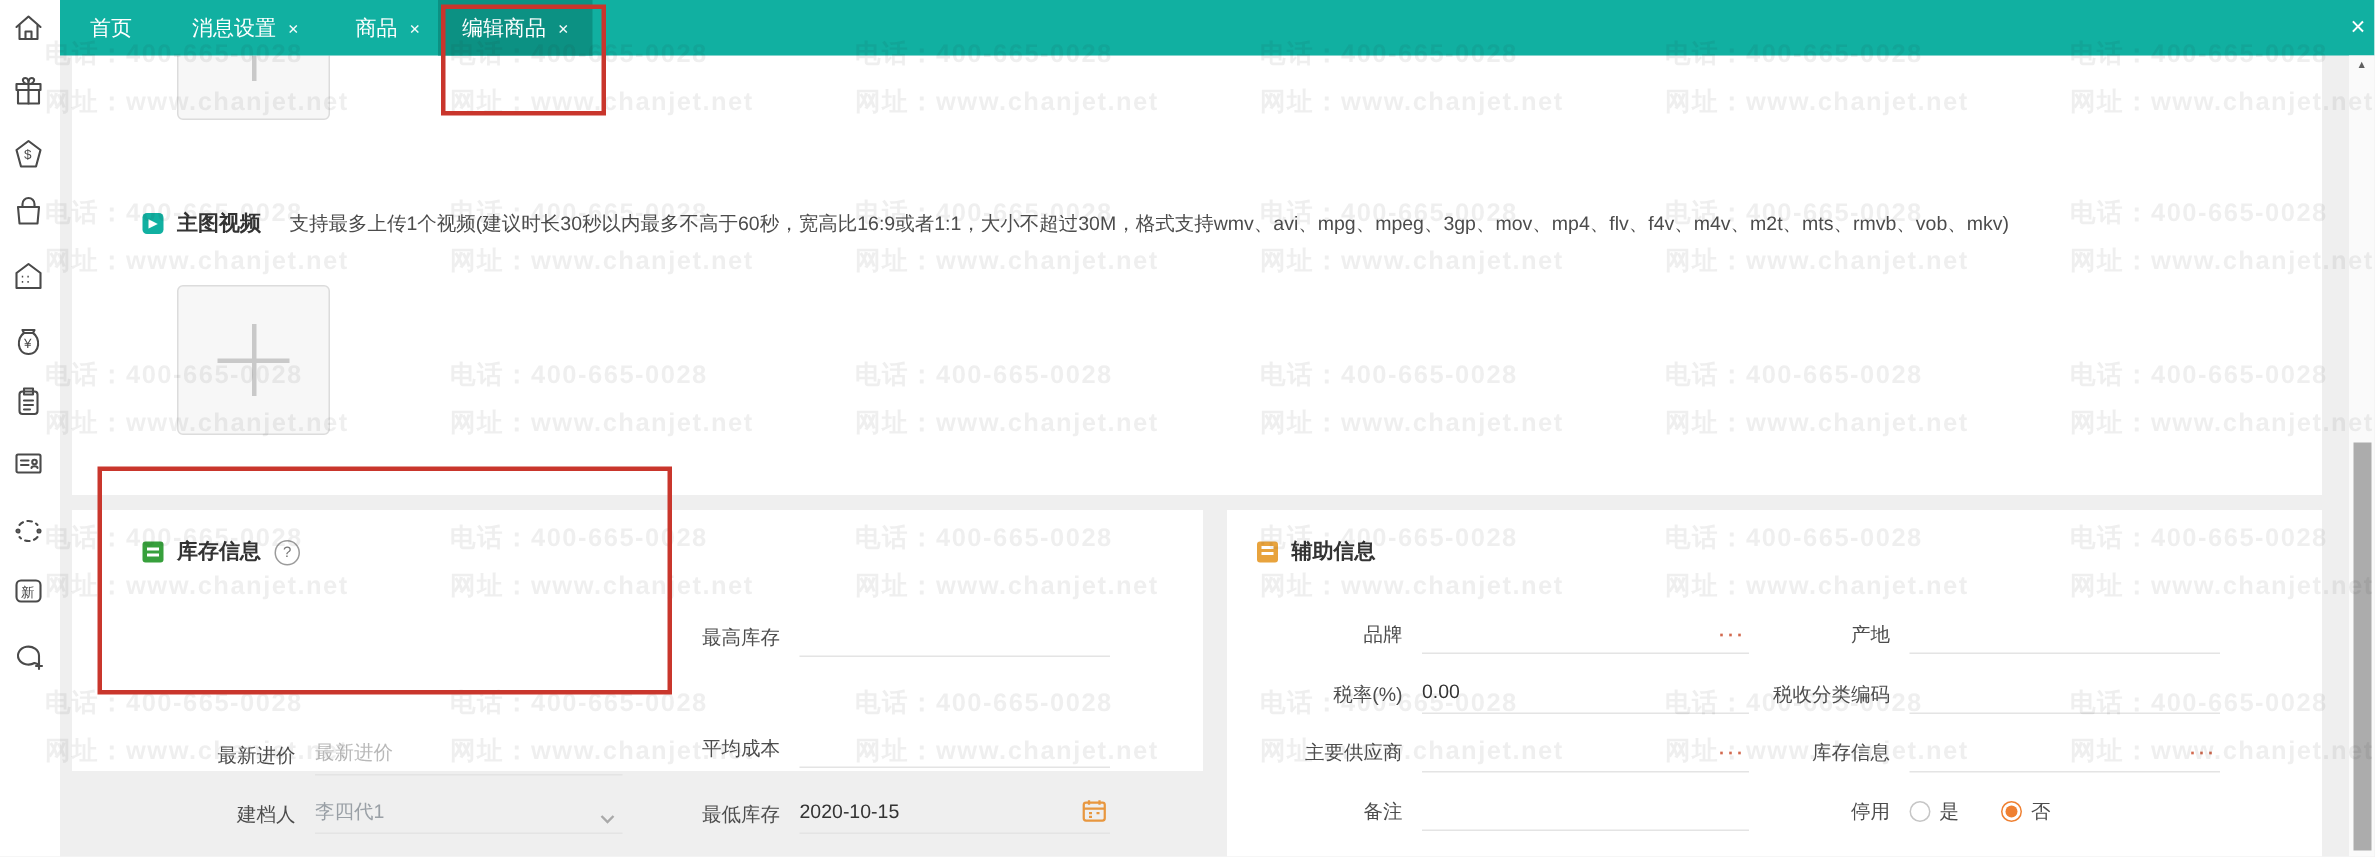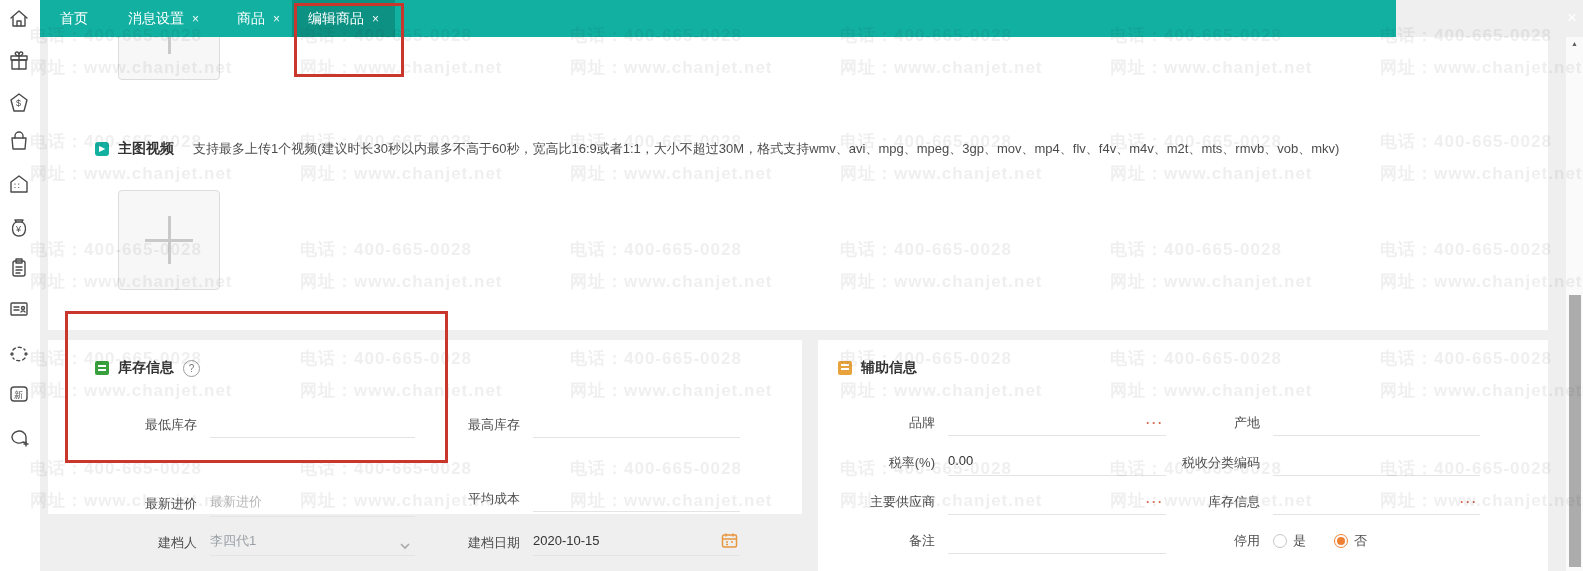--- a/index.html
+++ b/index.html
@@ -6,21 +6,21 @@
   body{font-family:"Liberation Sans","DejaVu Sans",sans-serif;}
   #page{position:relative;width:1583px;height:571px;background:#efefef;overflow:hidden;font-size:13px;color:#4d4d4d;}
 
   
   #sidebar{position:absolute;left:0;top:0;width:40px;height:571px;background:#fff;z-index:5;}
   .side-icon{position:absolute;left:7px;width:24px;height:24px;cursor:pointer;}
   .side-icon svg{width:24px;height:24px;stroke:#4a4a4a;fill:none;stroke-width:1.4;stroke-linecap:round;stroke-linejoin:round;}
   .side-icon text{fill:#4a4a4a;stroke:none;font-size:9px;font-family:"Liberation Sans",sans-serif;}
 
   
-  #tabbar{position:absolute;left:40px;top:0;width:1356px;height:37px;background:#11b0a1;z-index:6;text-align:center;}
+  #tabbar{position:absolute;left:40px;top:0;width:1543px;height:37px;background:#11b0a1;z-index:6;text-align:center;}
   .tab{position:absolute;top:0;height:37px;line-height:37px;color:#fff;font-size:14px;white-space:nowrap;cursor:pointer;}
   .tab .x{font-size:12px;margin-left:8px;opacity:.95;cursor:pointer;}
   .tab.active{background:#0c9183;padding:0 16px;}
   #win-close{position:absolute;right:6px;top:0;height:37px;line-height:36px;color:#fff;font-size:17px;cursor:pointer;z-index:7;}
 
   
   .panel{position:absolute;background:#fff;}
   #top-section{left:48px;top:37px;width:1500px;height:293px;overflow:hidden;}
   #inv-card{left:48px;top:340px;width:754px;height:174px;}
   #aux-card{left:818px;top:340px;width:730px;height:231px;}
@@ -157,24 +157,20 @@
       </div>
   </div>
 
   <div id="inv-card" class="panel">
     <div class="sec-head" style="left:47px;top:19px">
       <span class="cab-ic"></span>
       <span class="sec-title">库存信息</span>
       <span class="help-ic">?</span>
     </div>
 
-    <div class="row" style="left:59px;top:68px">
-      <span class="flabel" style="width:90px">最低库存</span>
-      <span class="finput" style="width:205px"></span>
-    </div>
     <div class="row" style="left:59px;top:147px">
       <span class="flabel" style="width:90px">最新进价</span>
       <span class="finput" style="width:205px"><span class="ph">最新进价</span></span>
     </div>
     <div class="row" style="left:59px;top:186px">
       <span class="flabel" style="width:90px">建档人</span>
       <span class="finput" style="width:205px"><span class="dim">李四代1</span>
         <span class="chev"><svg viewBox="0 0 12 12">
               <path d="M2 4 L6 8 L10 4"></path>
             </svg></span>
@@ -183,21 +179,21 @@
 
     <div class="row" style="left:382px;top:68px">
       <span class="flabel" style="width:90px">最高库存</span>
       <span class="finput" style="width:207px"></span>
     </div>
     <div class="row" style="left:382px;top:142px">
       <span class="flabel" style="width:90px">平均成本</span>
       <span class="finput" style="width:207px"></span>
     </div>
     <div class="row" style="left:382px;top:186px">
-      <span class="flabel" style="width:90px">建档日期</span>
+      <span class="flabel" style="width:90px">最低库存</span>
       <span class="finput" style="width:207px"><span>2020-10-15</span>
         <span class="cal"><svg viewBox="0 0 17 17">
               <rect x="1.5" y="3" width="14" height="12" rx="1.5"></rect>
               <path d="M5 1.5 V4.5 M12 1.5 V4.5 M1.5 7 H15.5"></path>
               <path d="M5 10 H7 M10 10 H12 M5 12.5 H7"></path>
             </svg></span>
       </span>
     </div>
   </div>
 

